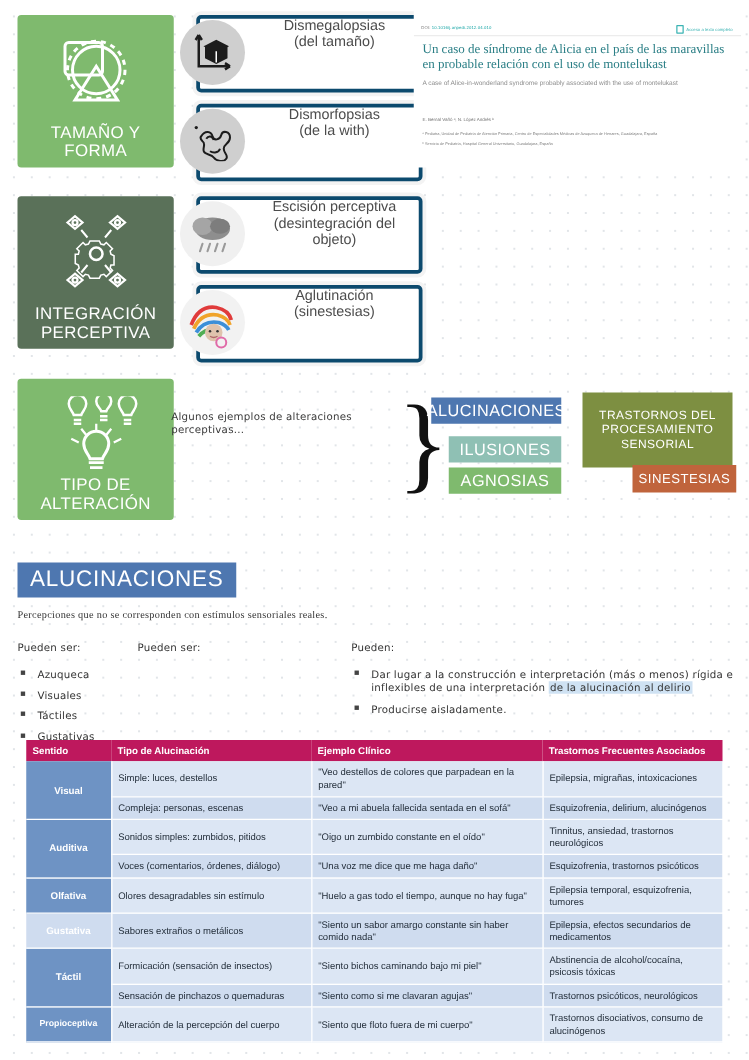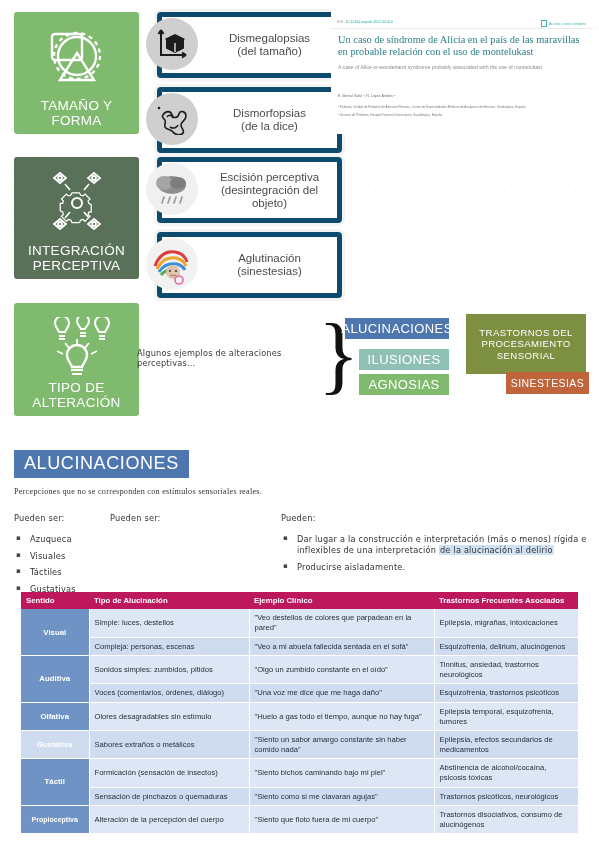--- a/index.html
+++ b/index.html
@@ -43,23 +43,23 @@
   .cat-panel .panel-label{
     font-size:13.5px;letter-spacing:.3px;line-height:15px;
     text-align:center;font-weight:400;
     padding:0 4px;
   }
 
   .cards{margin-left:18px;display:flex;flex-direction:column;gap:9px;}
   .card{
     width:175px;height:56px;
     background:#ffffff;
-    border:5px solid #0c4a6e;
+    border:3px solid #0c4a6e;
     border-radius:4px;
-    display:flex;align-items:center;
+    display:flex;
     box-shadow:0 0 0 3px #f3f3f3;
     position:relative;
   }
   .card .circle{
     width:52px;height:52px;border-radius:50%;
     background:#cfcfcf;
     position:absolute;left:-16px;top:1px;
     display:flex;align-items:center;justify-content:center;
     overflow:hidden;
   }
@@ -116,21 +116,21 @@
     color:#111;font-size:86px;line-height:84px;
     font-family:"Liberation Serif", serif;
   }
   .badge{
     position:absolute;color:#ffffff;
     display:flex;align-items:center;justify-content:center;
     text-align:center;letter-spacing:.4px;
     font-size:13px;
   }
   .note-hand{
-    position:absolute;left:137px;top:348px;width:185px;
+    position:absolute;left:137px;top:328px;width:185px;
     font-size:8.2px;color:#3a3a3a;
     font-family:"DejaVu Sans", sans-serif;
     letter-spacing:.2px;
   }
 
   
   .sec-title{
     position:absolute;left:14px;top:450px;
     background:#4E77B0;color:#ffffff;
     font-size:18px;letter-spacing:.6px;
@@ -219,21 +219,21 @@
         <div class="circle">
           <svg width="36" height="32" viewBox="0 0 36 32" stroke="#1c1c1c" stroke-width="1.6" fill="none">
             <circle cx="5" cy="5" r="1.3" fill="#1c1c1c" stroke="none"></circle>
             <path d="M9 12 c3-5 8-4 9 0 c1 4 6 3 7-1 c1-4 7-3 7 2 c0 5-5 5-5 9 c0 4 4 5 2 8 c-2 3-8 2-10-1 c-2-3-7-2-8-5 c-1-3 2-6 -1-8 c-2-2-2-3 -1-4z"></path>
             <path d="M13 14 c2-3 5-2 6 1"></path>
             <path d="M16 24 c3 2 7 1 8-2"></path>
           </svg>
         </div>
         <div class="card-text">
           <span>Dismorfopsias</span>
-          <span>(de la dice)</span>
+          <span>(de la with)</span>
         </div>
       </div>
     </div>
   </div>
 
   <div class="doc">
     <div class="doc-rule"></div>
     <div class="doc-doi">
       <span>DOI:</span>
       <b>10.1016/j.anpedi.2012.04.010</b>

